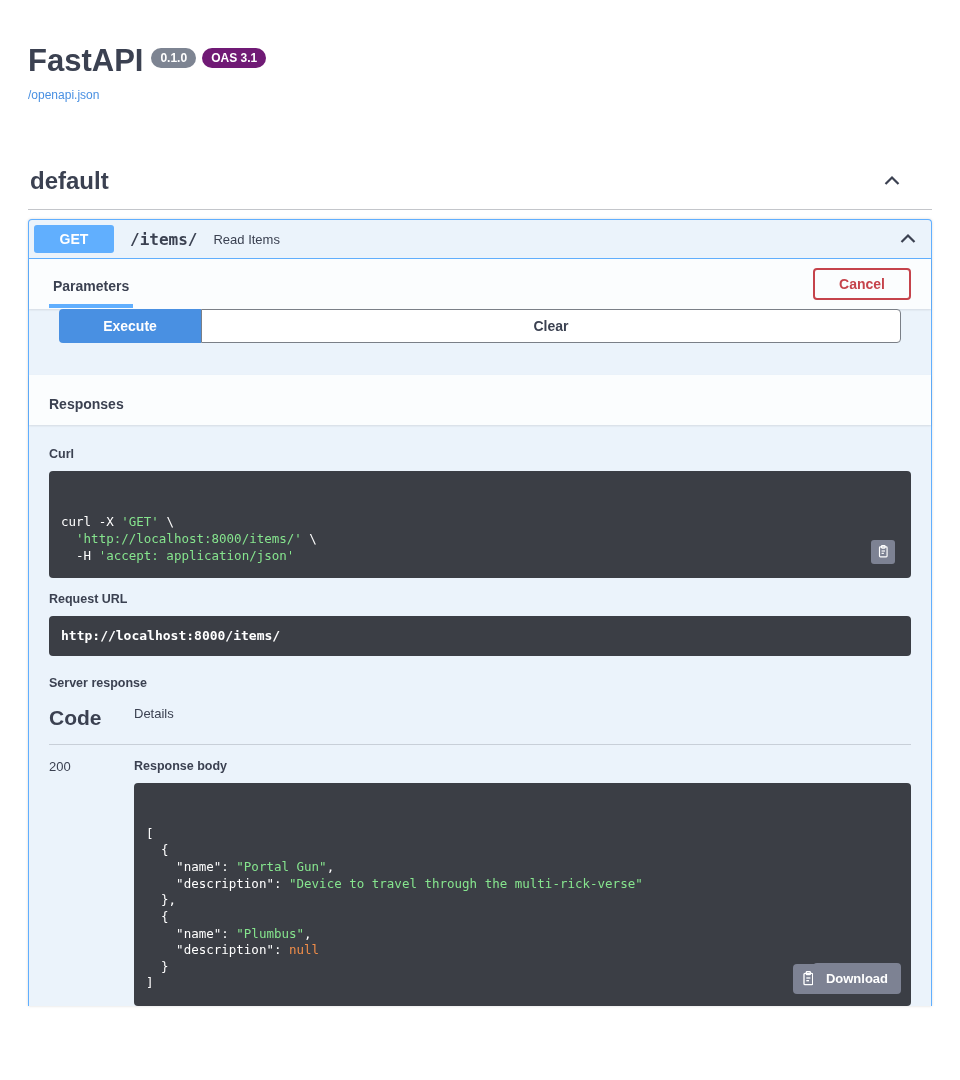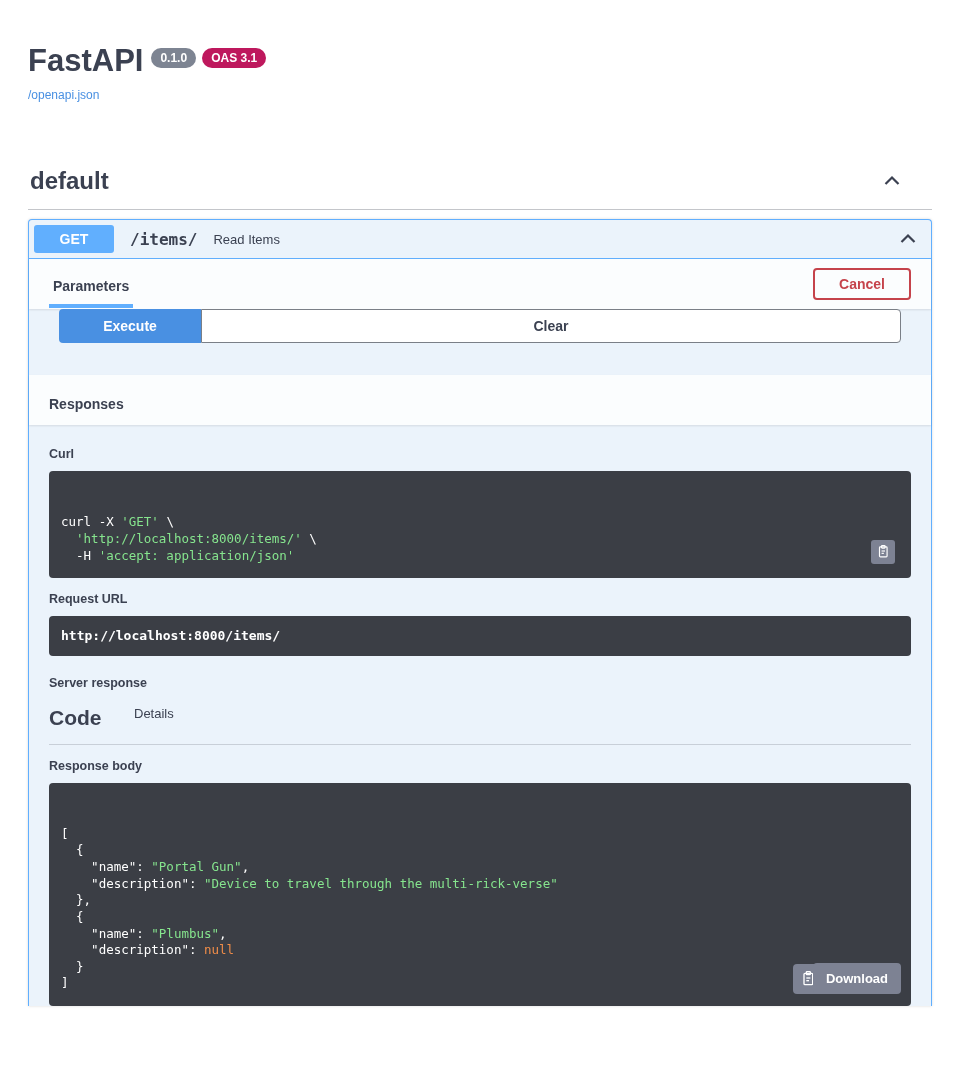--- a/index.html
+++ b/index.html
@@ -8,21 +8,21 @@
   .container { width:904px; margin:0 auto; }
 
   
   .info { padding-top:44px; }
   .title-row { display:flex; align-items:flex-start; gap:8px; }
   .api-title { font-size:31px; font-weight:bold; color:#3b4151; line-height:1.1; }
   .badges { display:flex; gap:6px; margin-top:4px; }
   .badge { display:inline-block; font-size:12px; font-weight:bold; color:#fff;
            padding:3px 9px; border-radius:57px; line-height:1.2; }
   .badge-version { background:#7d8492; }
-  .badge-oas { background:#be185d; }
+  .badge-oas { background:#701a75; }
   .spec-link { display:inline-block; margin-top:10px; font-size:12px; color:#4990e2;
                text-decoration:none; }
 
   
   .tag-header { margin-top:56px; display:flex; align-items:center; justify-content:space-between;
                 padding:8px 2px 14px 2px; border-bottom:1px solid rgba(59,65,81,.3);gap:34px; }
   .tag-title { font-size:24px; font-weight:bold; color:#3b4151; }
   .chev-btn { background:none; border:none; cursor:pointer; padding:2px; margin-right:26px; }
   .chev-btn svg { display:block; }
 
@@ -170,20 +170,21 @@
       <div class="dark-block url-block">http://localhost:8000/items/</div>
 
       <div class="block-label server-response-label">Server response</div>
 
       <div class="live-table-head">
         <span class="col-code-head">Code</span>
         <span class="col-details-head">Details</span>
       </div>
 
       <div class="live-row">
+        <span class="col-code">200</span>
         <div class="col-details">
 
           <div class="block-label resp-body-label">Response body</div>
           <div class="dark-block body-block">
           <div><span class="tok-plain">[</span></div><div><span class="tok-plain">  {</span></div><div><span class="tok-plain">    "name": </span><span class="tok-string">"Portal Gun"</span><span class="tok-plain">,</span></div><div><span class="tok-plain">    "description": </span><span class="tok-string">"Device to travel through the multi-rick-verse"</span></div><div><span class="tok-plain">  },</span></div><div><span class="tok-plain">  {</span></div><div><span class="tok-plain">    "name": </span><span class="tok-string">"Plumbus"</span><span class="tok-plain">,</span></div><div><span class="tok-plain">    "description": </span><span class="tok-null">null</span></div><div><span class="tok-plain">  }</span></div><div><span class="tok-plain">]</span></div></div>
           <div style="position:relative; height:0;">
             <button class="copy-btn lg" style="bottom:12px;">
               <span>
                 <svg width="16" height="16" viewBox="0 0 24 24" fill="none" stroke="#fff" stroke-width="2">
                   <rect x="6" y="5" width="13" height="17" rx="1.5"></rect>

